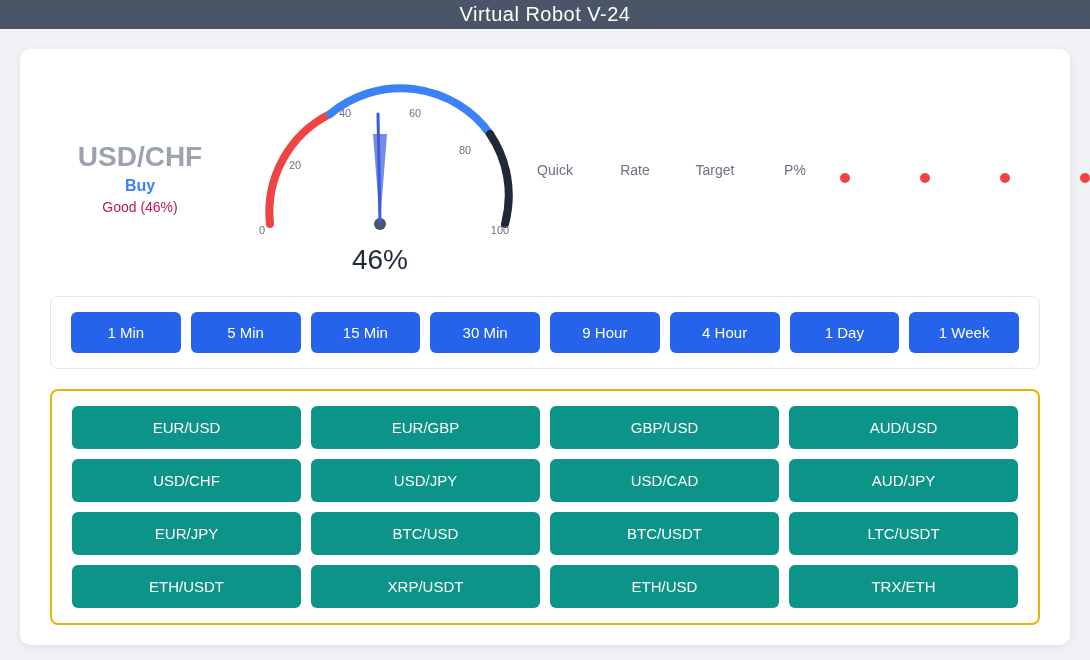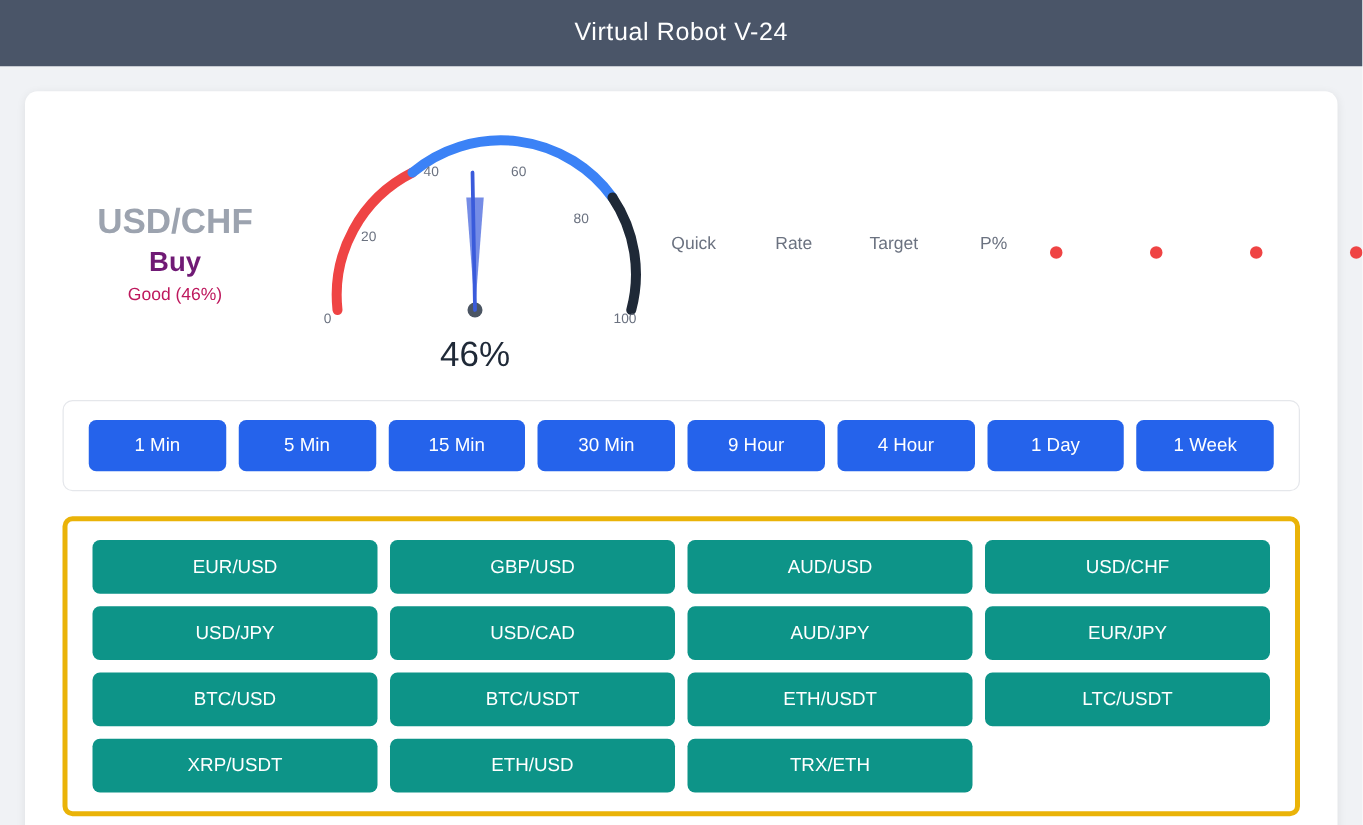--- a/index.html
+++ b/index.html
@@ -7,21 +7,21 @@
       font-family: 'Segoe UI', Arial, sans-serif;
       background: #f0f2f5;
       width: 1090px;
       min-height: 660px;
     }
 
     .header {
       background: #4a5568;
       color: white;
       text-align: center;
-      padding: 15px;
+      padding: 3px;
       font-size: 20px;
       font-weight: 500;
       letter-spacing: 0.5px;
     }
 
     .main-content {
       background: white;
       margin: 20px;
       border-radius: 10px;
       padding: 20px 30px;
@@ -41,23 +41,23 @@
       text-align: center;
     }
 
     .pair-name {
       font-size: 28px;
       font-weight: 600;
       color: #9ca3af;
     }
 
     .pair-direction {
-      font-size: 22px;
+      font-size: 16px;
       font-weight: 700;
-      color: #701a75;
+      color: #3b82f6;
       margin: 4px 0;
     }
 
     .pair-quality {
       font-size: 14px;
       color: #be185d;
     }
 
     
     .gauge-container {
@@ -139,21 +139,21 @@
       padding: 12px 22px;
       font-size: 15px;
       font-weight: 500;
       cursor: pointer;
       flex: 1;
       min-width: 80px;
     }
 
     
     .pairs-section {
-      border: 4px solid #eab308;
+      border: 2px solid #eab308;
       border-radius: 8px;
       padding: 15px 20px;
     }
 
     .pairs-grid {
       display: grid;
       grid-template-columns: repeat(4, 1fr);
       gap: 10px;
     }
 
@@ -252,30 +252,31 @@
         <button class="tf-btn">9 Hour</button>
         <button class="tf-btn">4 Hour</button>
         <button class="tf-btn">1 Day</button>
         <button class="tf-btn">1 Week</button>
       </div>
   </div>
 
   <div class="pairs-section">
     <div class="pairs-grid" id="pairs-grid">
     <button class="pair-btn">EUR/USD</button>
+        <button class="pair-btn">EUR/GBP</button>
         <button class="pair-btn">GBP/USD</button>
         <button class="pair-btn">AUD/USD</button>
         <button class="pair-btn">USD/CHF</button>
         <button class="pair-btn">USD/JPY</button>
         <button class="pair-btn">USD/CAD</button>
         <button class="pair-btn">AUD/JPY</button>
         <button class="pair-btn">EUR/JPY</button>
         <button class="pair-btn">BTC/USD</button>
         <button class="pair-btn">BTC/USDT</button>
+        <button class="pair-btn">LTC/USDT</button>
         <button class="pair-btn">ETH/USDT</button>
-        <button class="pair-btn">LTC/USDT</button>
         <button class="pair-btn">XRP/USDT</button>
         <button class="pair-btn">ETH/USD</button>
         <button class="pair-btn">TRX/ETH</button>
       </div>
   </div>
 
 </div>
 
 </body></html>

